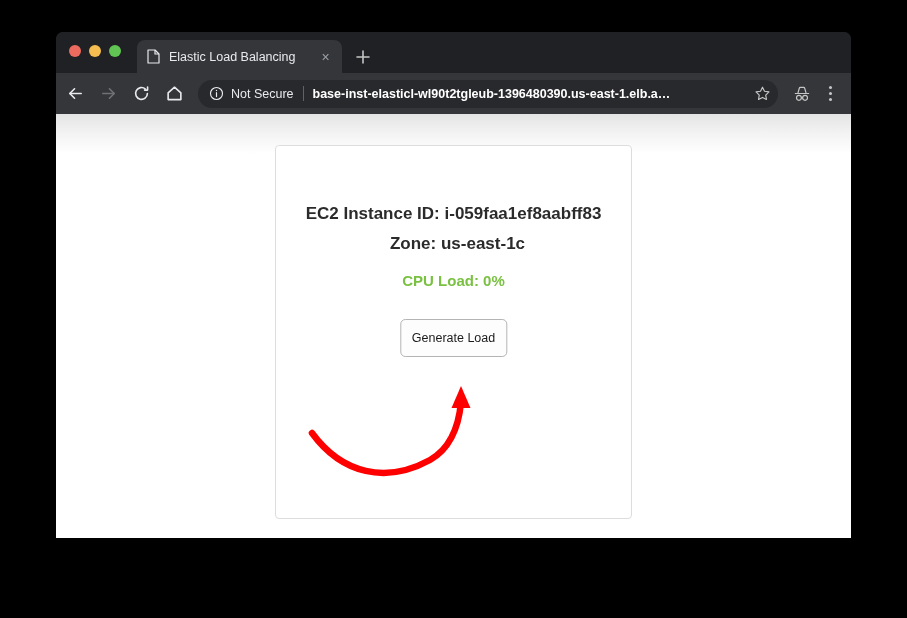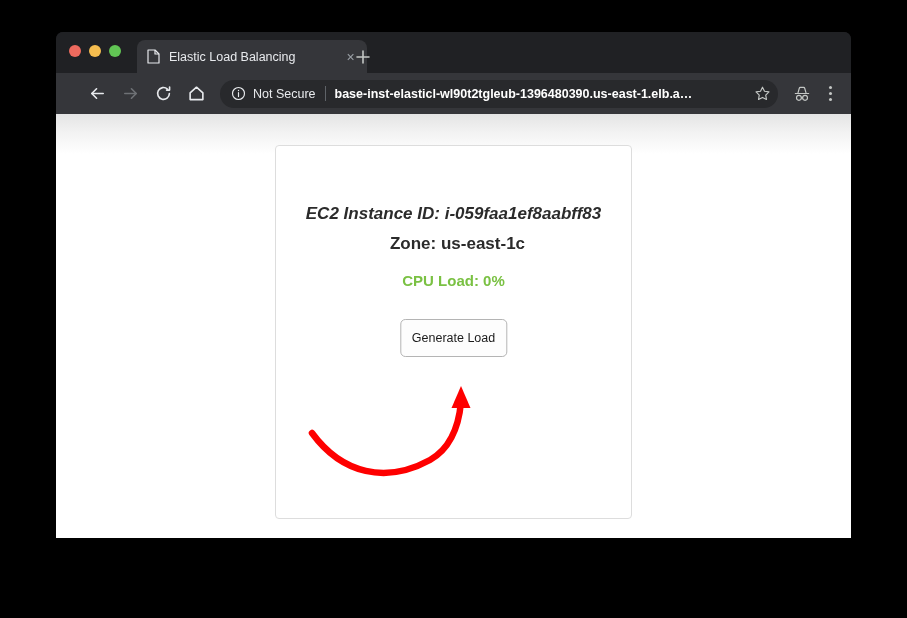--- a/index.html
+++ b/index.html
@@ -30,21 +30,21 @@
     position:absolute; left:13px; top:13px;
     display:flex; gap:8px; align-items:center;
   }
   .light{ width:12px; height:12px; border-radius:50%; }
   .light.red{ background:#ed6a5e; }
   .light.yellow{ background:#f5bd4f; }
   .light.green{ background:#61c554; }
 
   #active-tab{
     position:absolute; left:81px; top:8px;
-    width:230px; height:33px;
+    width:205px; height:33px;
     background:#35363a;
     border-radius:8px 8px 0 0;
     display:flex; align-items:center;
     padding:0 8px 0 10px;
   }
   #tab-favicon{ width:13px; height:15px; flex:0 0 auto; margin-right:9px; }
   #tab-title{
     flex:1 1 auto;
     color:#e8eaed;
     font-size:12.5px;
@@ -61,21 +61,21 @@
     display:flex; align-items:center; justify-content:center;
     color:#c4c7c5;
   }
 
   
   #toolbar{
     position:relative;
     height:41px;
     background:#35363a;
     display:flex; align-items:center;
-    padding:0 8px 0 27px;
+    padding:0 8px 0 5px;
   }
   .nav-btn{
     width:28px; height:28px; flex:0 0 auto;
     display:flex; align-items:center; justify-content:center;
     margin-right:5px;
   }
   .nav-btn.disabled svg{ stroke:#6e7175; }
 
   #omnibox{
     flex:1 1 auto;
@@ -137,21 +137,21 @@
     border:1px solid #dddddd;
     border-radius:4px;
   }
   #card-inner{
     position:relative;
     width:100%; height:100%;
     text-align:center;
   }
   #instance-line{
     position:absolute; left:0; right:0; top:58px;
-    font-size:17px; font-weight:bold; color:#2b2b2b;font-style:italic;
+    font-size:17px; font-weight:bold; color:#2b2b2b;
   }
   #zone-line{
     position:absolute; left:8px; right:0; top:88px;
     font-size:17px; font-weight:bold; color:#2b2b2b;
   }
   #cpu-line{
     position:absolute; left:0; right:0; top:126px;
     font-size:15px; font-weight:bold; color:#7ac143;
   }
   #generate-load-button{

